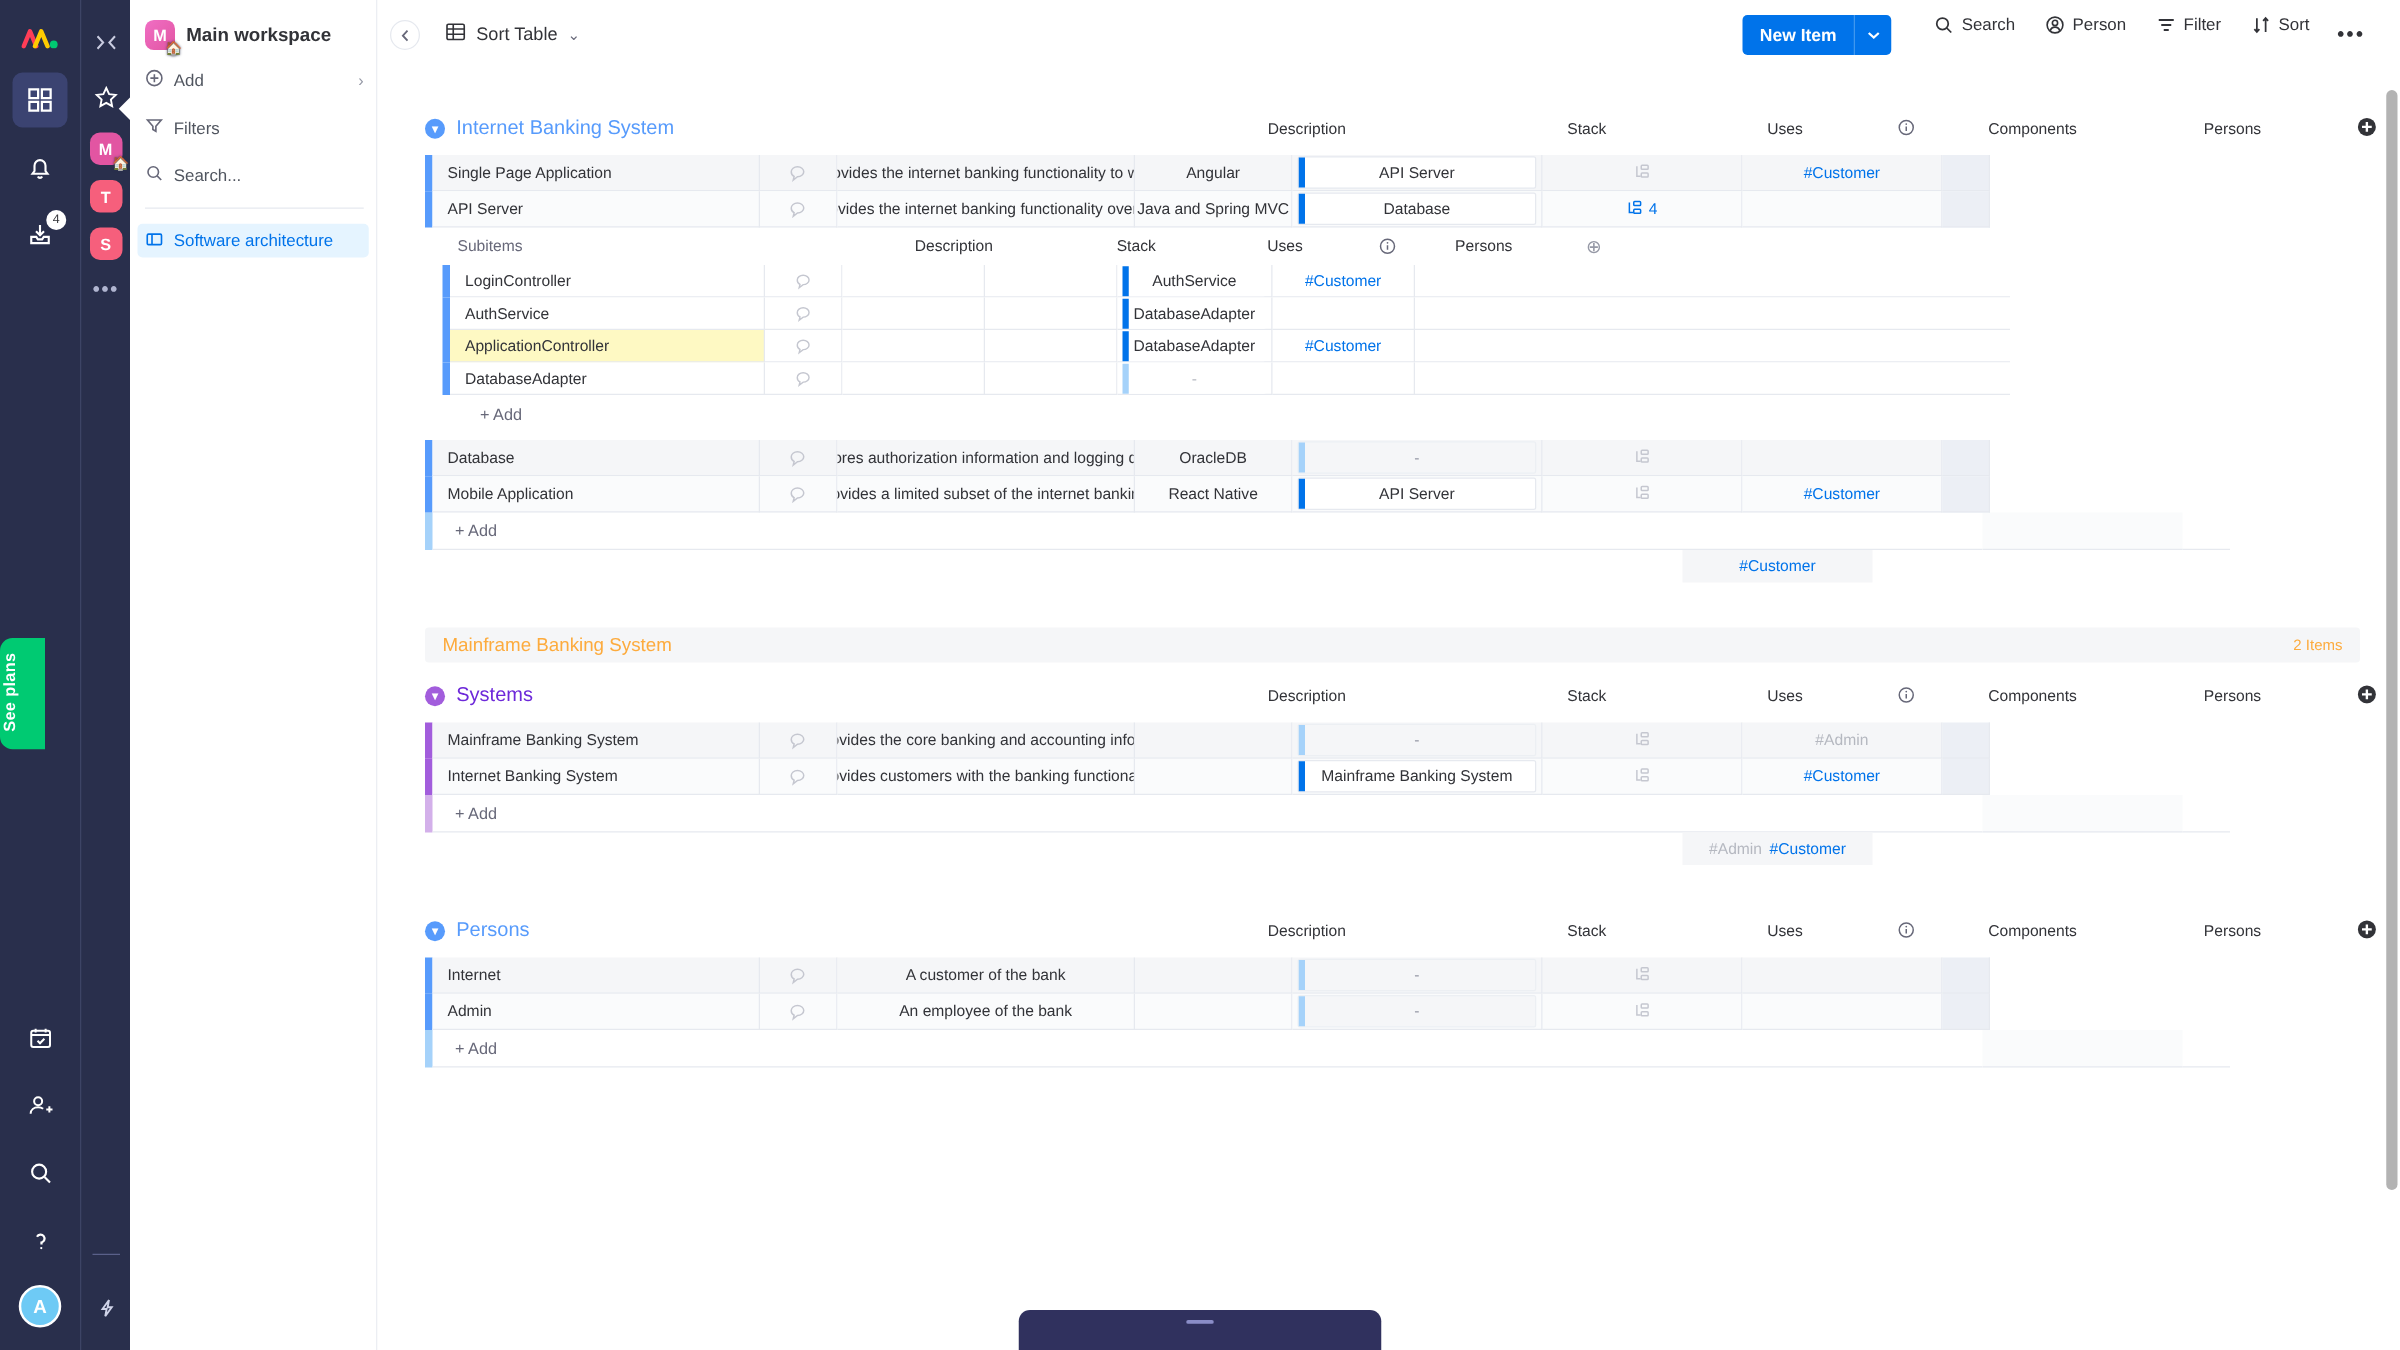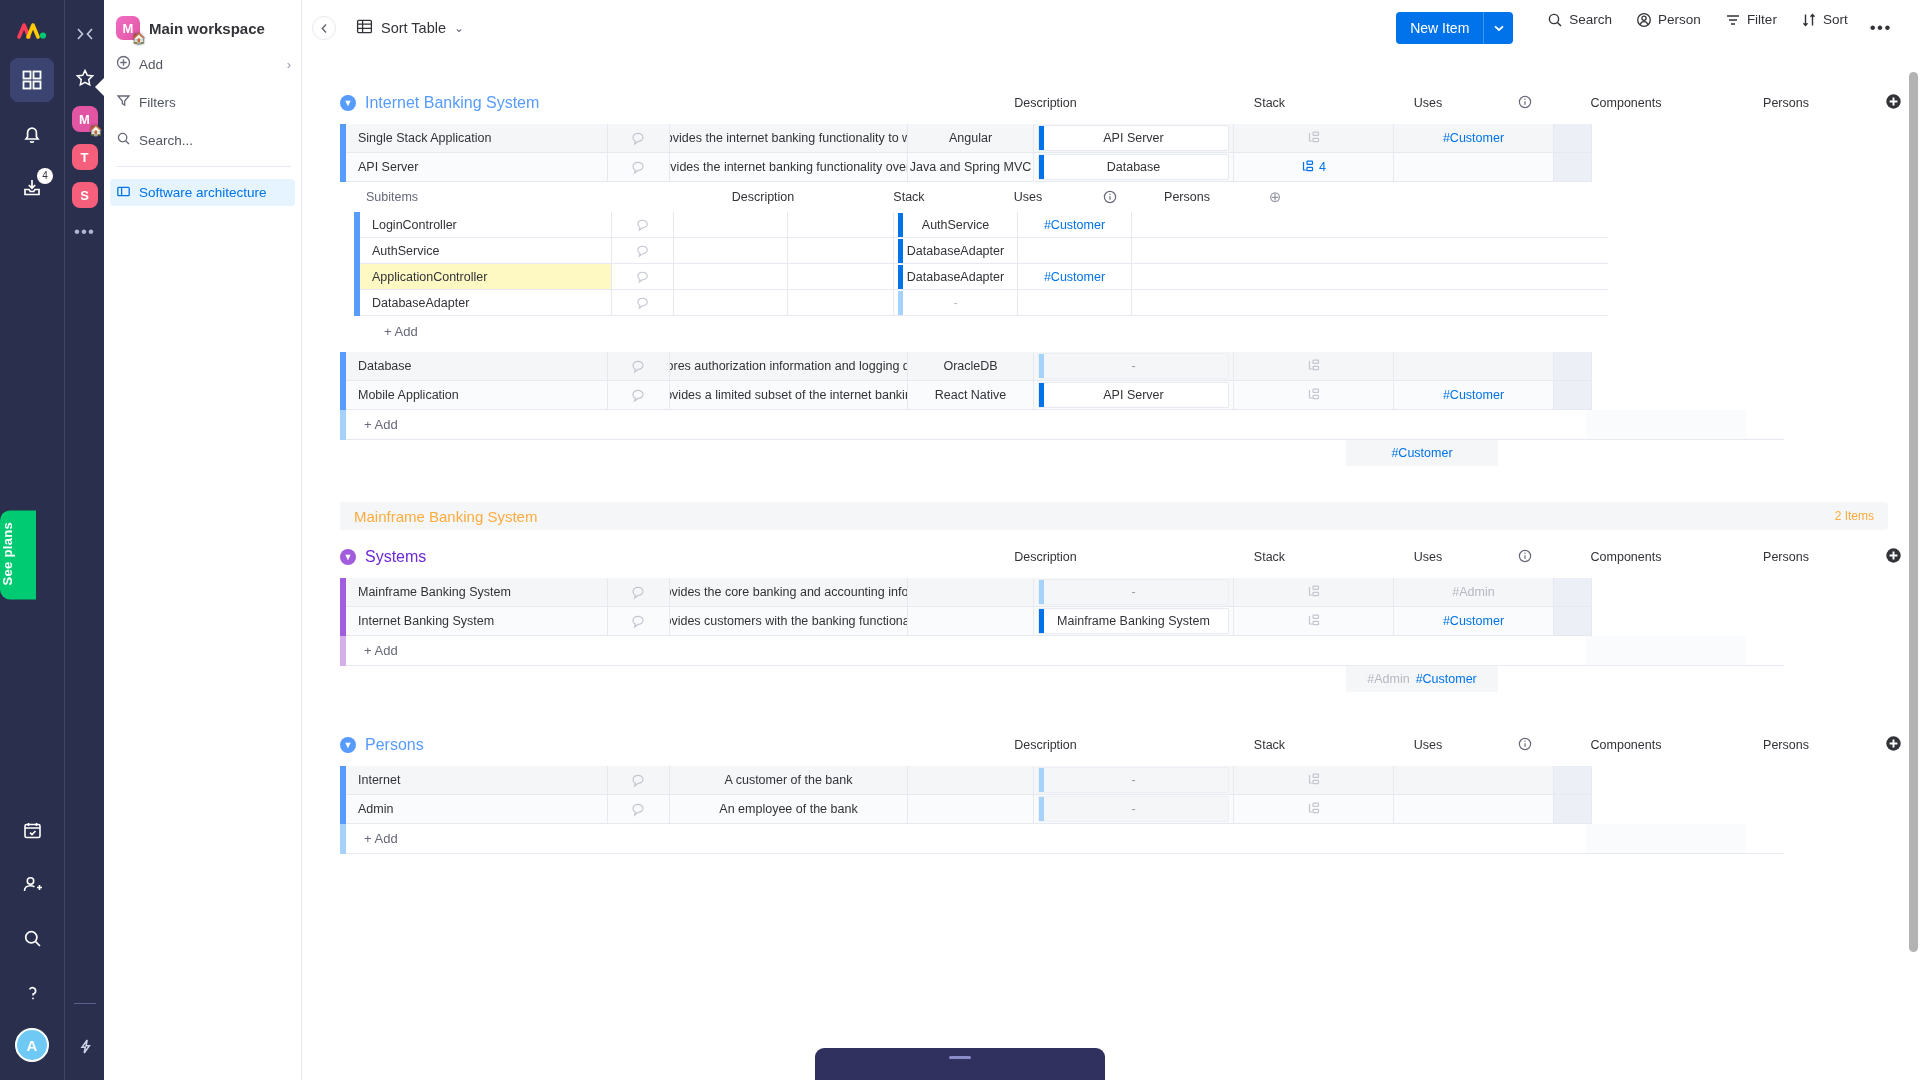--- a/index.html
+++ b/index.html
@@ -119,21 +119,21 @@
     font-size: 12px; cursor: pointer;
   }
   .view-tab { display: flex; align-items: center; gap: 8px; margin-left: 20px; cursor: pointer; }
   .view-tab .lbl { font-size: 14.5px; color: #323338; }
   .topbar-right { margin-left: auto; display: flex; align-items: center; gap: 0; padding-right: 18px; }
   .new-item {
     display: flex; align-items: stretch; height: 32px; border-radius: 4px;
     overflow: hidden; background: #0073ea; margin-right: 22px; cursor: pointer;
   }
   .new-item .main {
-    color: #fff; font-size: 14px; font-weight: normal; padding: 0 14px;
+    color: #fff; font-size: 14px; font-weight: bold; padding: 0 14px;
     display: flex; align-items: center;
   }
   .new-item .split {
     width: 30px; border-left: 1px solid #3f97ef; color: #fff;
     display: flex; align-items: center; justify-content: center; font-size: 11px;
   }
   .tb-btn {
     display: flex; align-items: flex-start; gap: 6px; padding: 0 12px; height: 32px;
     font-size: 13.5px; color: #323338; cursor: pointer; border-radius: 4px;
   }
@@ -486,21 +486,21 @@
             <svg width="15" height="15" viewBox="0 0 15 15">
                 <circle cx="7.5" cy="7.5" r="7.2" fill="#323338"></circle>
               <path d="M7.5 3.6 v7.8 M3.6 7.5 h7.8" stroke="#fff" stroke-width="1.9"></path>
               </svg>
           </div>
         </div>
       </div>
 
       <div class="row" style="margin-top:6px">
         <div class="stripe" style="background:#579bfc"></div>
-        <div class="cell name" style="width:262px">Single Stack Application</div>
+        <div class="cell name" style="width:262px">Single Page Application</div>
         <div class="cell bubble" style="width:62px">
           <svg width="17" height="17" viewBox="0 0 17 17" fill="none" stroke="#c5c7d0" stroke-width="1.2">
             <path d="M3 7.4 a5 4 0 1 1 5 4 l-3.4 2.6 .7-2.9 A4 4 0 0 1 3 7.4 Z"></path>
           </svg>
         </div>
         <div class="cell" style="width:238px">Provides the internet banking functionality to w…</div>
         <div class="cell" style="width:126px">Angular</div>
         <div class="uses-wrap" style="width:200px;background:#f5f6f8">
           <div class="uses-inner">
             <span class="uses-bar"></span>

